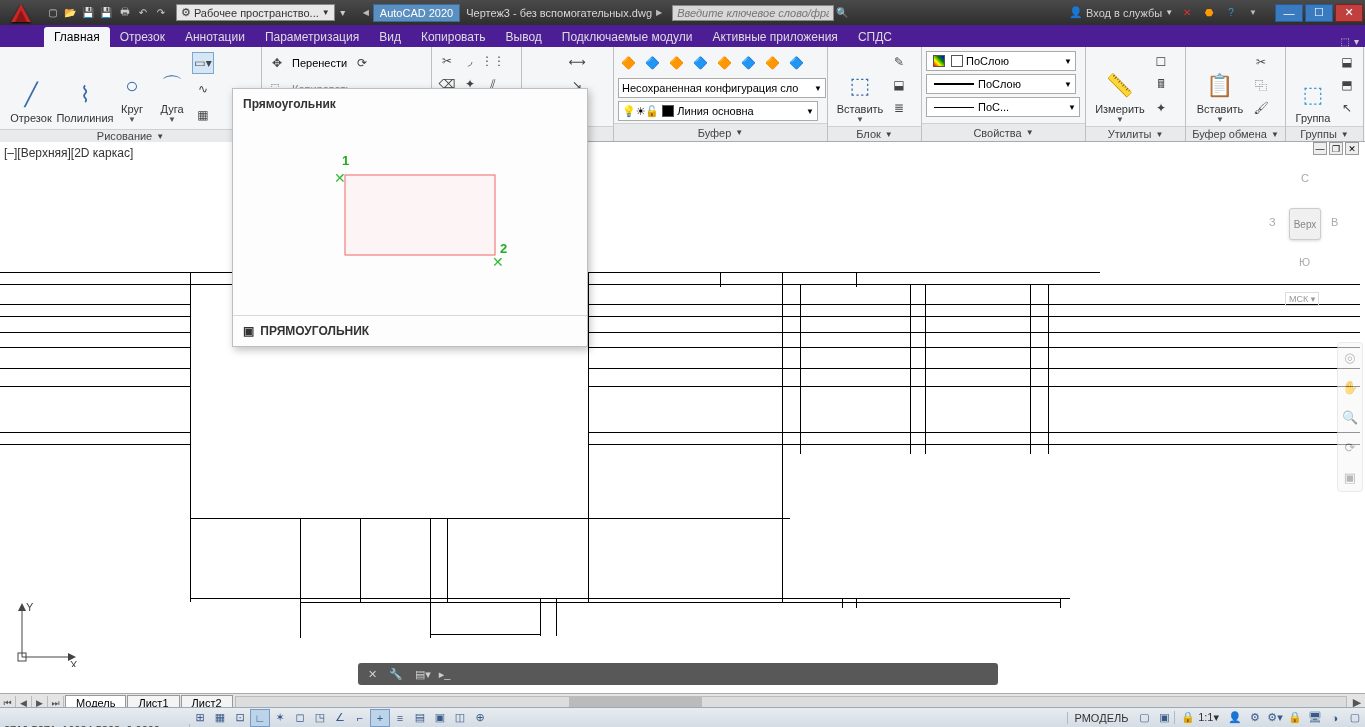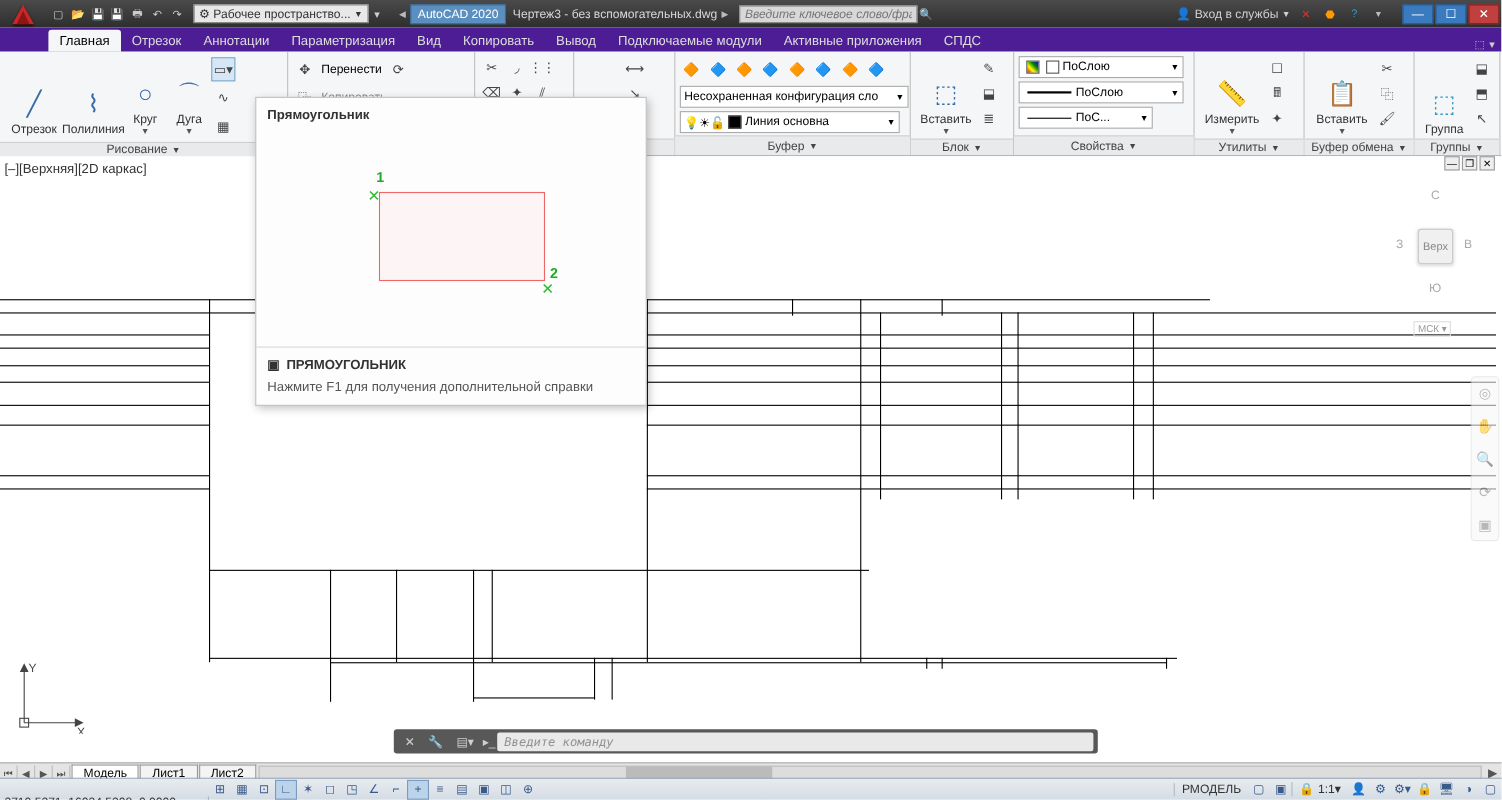--- a/index.html
+++ b/index.html
@@ -316,21 +316,21 @@
         <span class="color-box" style="background:linear-gradient(45deg,red,yellow,green,blue)"></span>
         <span class="color-box" style="background:#fff"></span>
         <span>ПоСлою</span>
           <span class="caret">▼</span>
       </div>
       <div class="combo" style="width:150px">
         <span style="border-top:2px solid #000;width:40px;margin:0 4px"></span>
         <span>ПоСлою</span>
           <span class="caret">▼</span>
       </div>
-      <div class="combo" style="width:122px">
+      <div class="combo" style="width:154px">
         <span style="border-top:1px solid #000;width:40px;margin:0 4px"></span>
         <span>ПоС...</span>
           <span class="caret">▼</span>
       </div>
     </div>
     <div class="panel-title">
         <span>Свойства</span>
         <span class="caret">▼</span>
       </div>
   </div>
@@ -480,30 +480,28 @@
       <text x="34" y="38" fill="#3b3" font-size="14">✕</text>
       <text x="200" y="108" fill="#2a2" font-weight="bold" font-size="13">2</text>
       <text x="192" y="122" fill="#3b3" font-size="14">✕</text>
     </svg>
   </div>
   <div class="tt-foot">
     <div class="tt-cmd">
         <span>▣</span>
         <span>ПРЯМОУГОЛЬНИК</span>
       </div>
-    <div class="tt-f1">Нажмите F1 для получения дополнительной справки</div>
   </div>
 </div>
 
 <div class="cmd-line">
   <span class="cmd-x">✕</span>
   <span class="cmd-x">🔧</span>
   <span class="cmd-x">▤▾</span>
   <span style="color:#ccc;padding:0 2px">▸_</span>
-  <div class="cmd-input">Введите команду</div>
 </div>
 
 <div class="layout-tabs">
   <div class="lt-nav">
     <span>⏮</span>
     <span>◀</span>
     <span>▶</span>
     <span>⏭</span>
   </div>
   <div class="lt-tab active">Модель</div>

